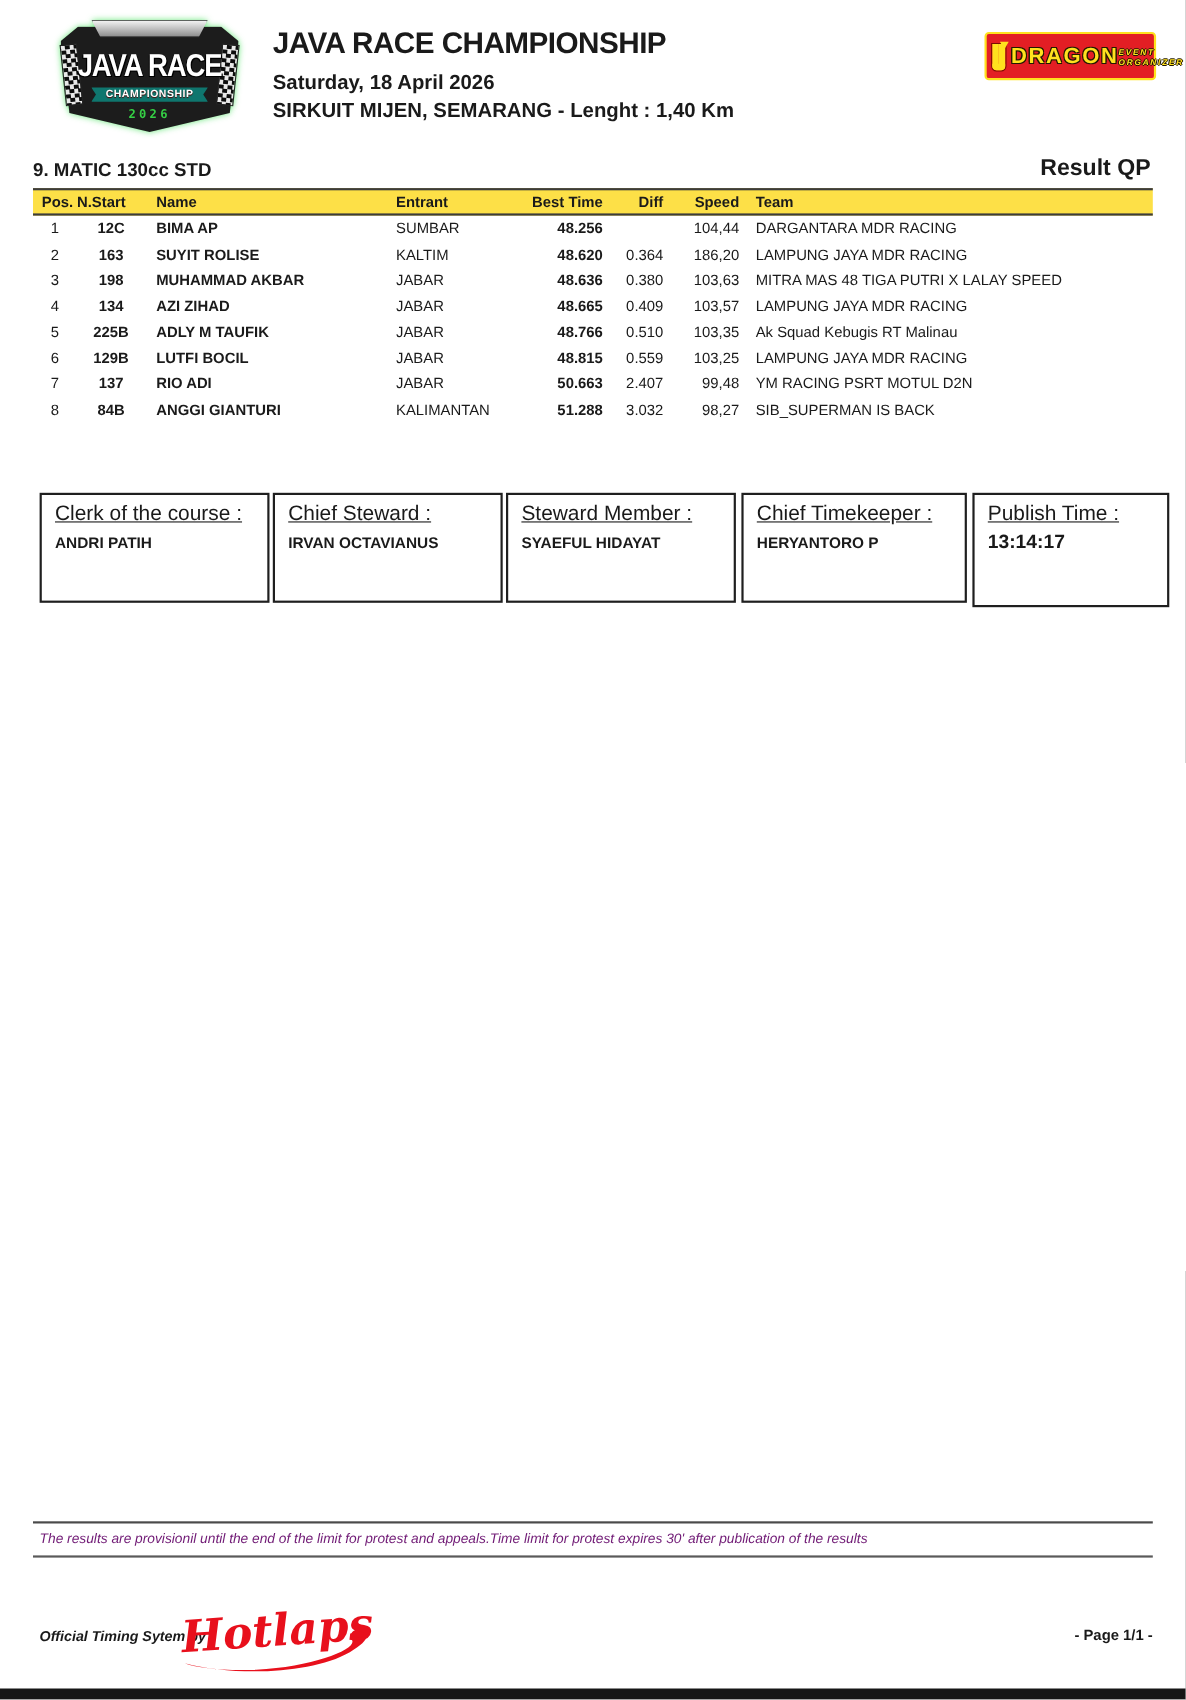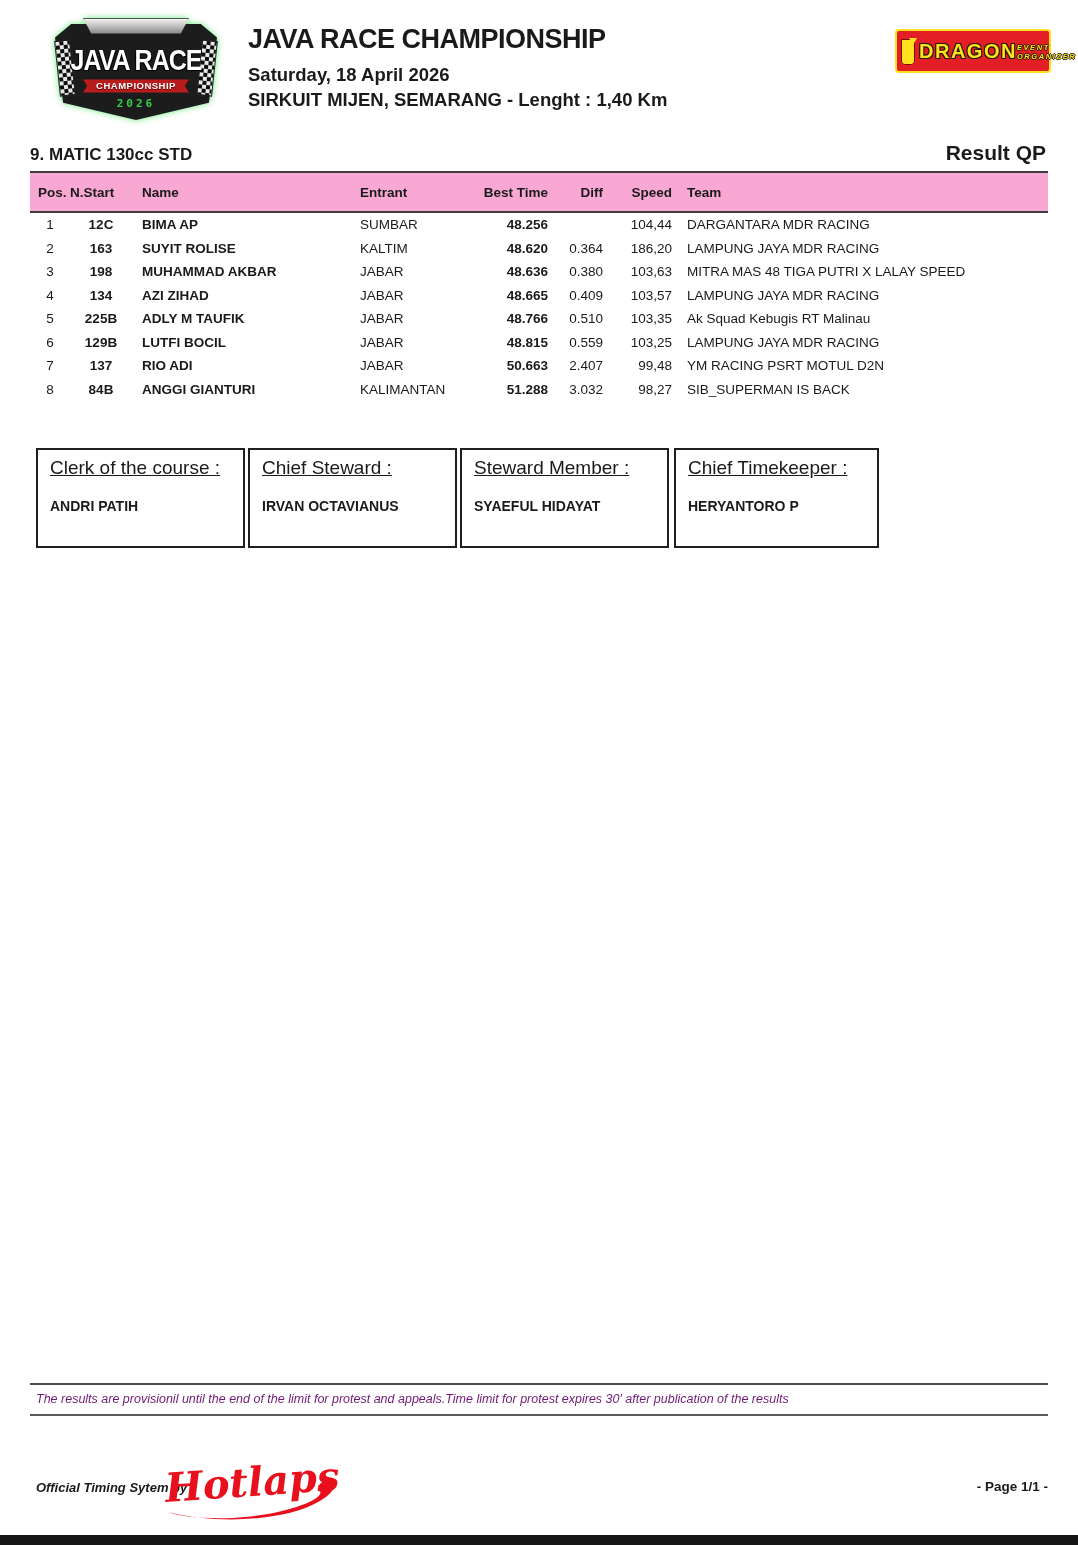--- a/index.html
+++ b/index.html
@@ -31,21 +31,21 @@
   }
   .checker.left { left:2px; transform:rotate(-6deg); }
   .checker.right { right:2px; transform:rotate(6deg); }
   .badge-title {
     position:absolute; left:0; right:0; top:28px; text-align:center;
     color:#fff; font-size:25px; font-weight:bold; letter-spacing:-1px;
     text-shadow:1px 1px 0 #000, -1px 1px 0 #000; transform:scaleY(1.15);
   }
   .badge-ribbon {
     position:absolute; left:28px; right:28px; top:60px; height:16px;
-    background:#b91c1c; color:#fff; font-size:9.5px; font-weight:bold;
+    background:#0f766e; color:#fff; font-size:9.5px; font-weight:bold;
     line-height:16px; text-align:center; letter-spacing:.5px;
     clip-path: polygon(0 10%, 4% 50%, 0 90%, 100% 90%, 96% 50%, 100% 10%);
     text-shadow:0 1px 1px #500;
   }
   .badge-year {
     position:absolute; left:0; right:0; top:79px; text-align:center;
     color:#35cf45; font-family:"DejaVu Sans Mono", monospace;
     font-size:11px; font-weight:bold; letter-spacing:3px;
   }
   .header-text { position:absolute; left:248px; top:24px; }
@@ -83,21 +83,21 @@
   .section-row {
     position:absolute; left:30px; right:32px; top:141px;
     display:flex; justify-content:space-between; align-items:flex-end;
   }
   .section-title { font-size:17px; font-weight:bold; }
   .result-label  { font-size:21px; font-weight:bold; }
 
   
   .rtable { position:absolute; left:30px; top:171px; width:1018px; font-size:13.5px; }
   .thead {
-    display:flex; align-items:center; height:42px; background:#f9a8d4;
+    display:flex; align-items:center; height:25px; background:#fde047;
     border-top:2.5px solid #3c3c3c; border-bottom:2.5px solid #3c3c3c;
     font-weight:bold;
   }
   .trow { display:flex; align-items:center; height:23.5px; }
   .c1 { width:40px;  } .c2 { width:62px;  } .c3 { width:218px; padding-left:10px; }
   .c4 { width:126px; padding-left:10px; } .c5 { width:72px; text-align:right; }
   .c6 { width:55px;  text-align:right; } .c7 { width:69px; text-align:right; }
   .c8 { width:376px; padding-left:15px; white-space:nowrap; }
   .thead .c1 { padding-left:8px; } .thead .c2 { padding-left:0; }
   .trow .c1, .trow .c2 { text-align:center; }
@@ -110,21 +110,21 @@
   }
   .ob1 { left:36px;  width:209px; }
   .ob2 { left:248px; width:209px; }
   .ob3 { left:460px; width:209px; }
   .ob4 { left:674px; width:205px; }
   .publish-box {
     position:absolute; top:448px; left:884px; width:179px; height:104px;
     border:2px solid #1f1f1f; background:#fff; padding:7px 0 0 12px;
   }
   .official-label { font-size:19px;text-decoration:underline; }
-  .official-name  { font-size:14px; font-weight:bold; margin-top:19px; }
+  .official-name  { font-size:14px; font-weight:bold; margin-top:6px; }
   .publish-time   { font-size:17.5px; font-weight:bold; margin-top:3px; }
 
   
   .note-block {
     position:absolute; left:30px; width:1018px; top:1383px;
     border-top:2.5px solid #4a4a4a; border-bottom:2px solid #5a5a5a;
     padding:7px 6px 8px 6px;
   }
   .note-text { font-style:italic; font-size:12.5px; color:#701a75; }
 
@@ -274,20 +274,24 @@
     <div class="official-name">IRVAN OCTAVIANUS</div>
   </div>
   <div class="official-box ob3">
     <div class="official-label">Steward Member :</div>
     <div class="official-name">SYAEFUL HIDAYAT</div>
   </div>
   <div class="official-box ob4">
     <div class="official-label">Chief Timekeeper :</div>
     <div class="official-name">HERYANTORO P</div>
   </div>
+  <div class="publish-box">
+    <div class="official-label">Publish Time :</div>
+    <div class="publish-time">13:14:17</div>
+  </div>
 
   <div class="note-block">
     <div class="note-text">The results are provisionil until the end of the limit for protest and appeals.Time limit for protest expires 30' after publication of the results</div>
   </div>
 
   <div class="timing-label">Official Timing Sytem by :</div>
   <div class="hotlaps">
     <svg width="190" height="74" viewBox="0 0 190 74">
       <path d="M10 54 C 55 66, 125 64, 160 44 C 174 36, 180 28, 172 24 C 165 21, 158 27, 162 33 C 167 41, 128 57, 75 60 C 42 61, 20 58, 10 54 Z" fill="#e8101c"></path>
       <text x="8" y="44" font-size="40" font-style="italic" font-weight="bold" fill="#e8101c" font-family="DejaVu Serif, serif" transform="rotate(-4 8 44)">Hotlaps</text>

